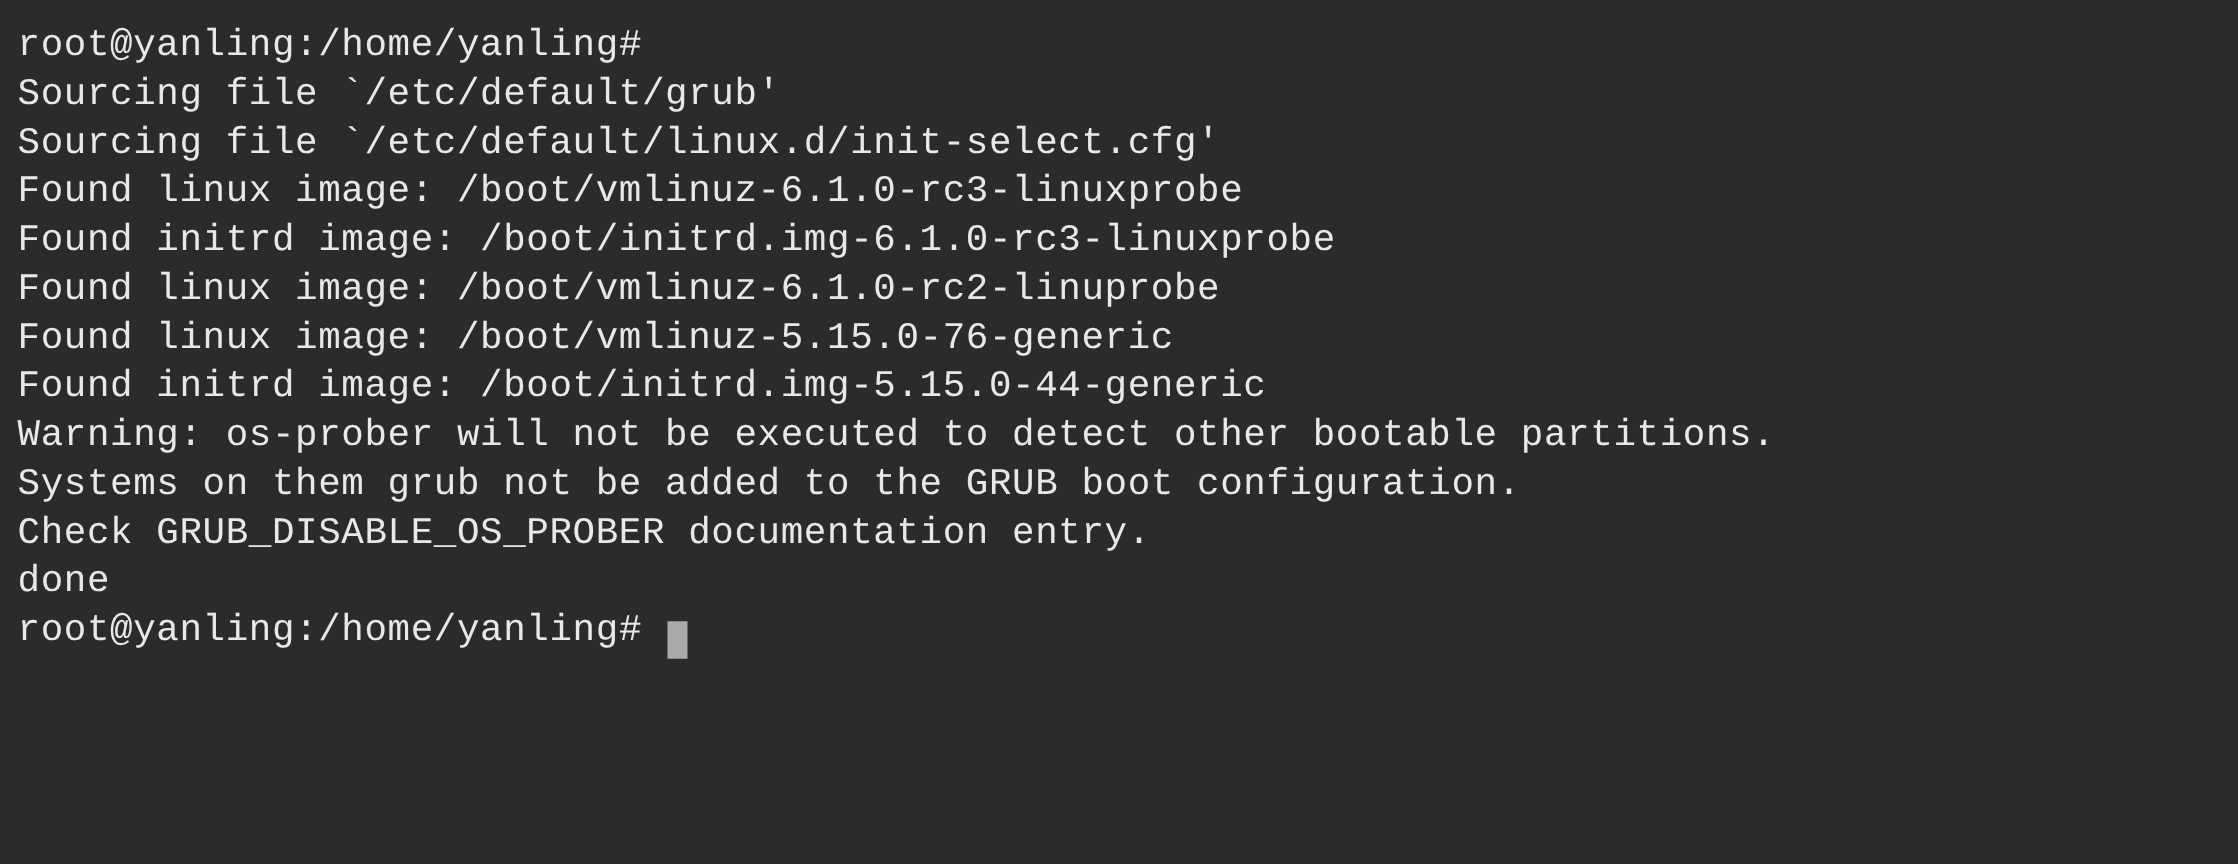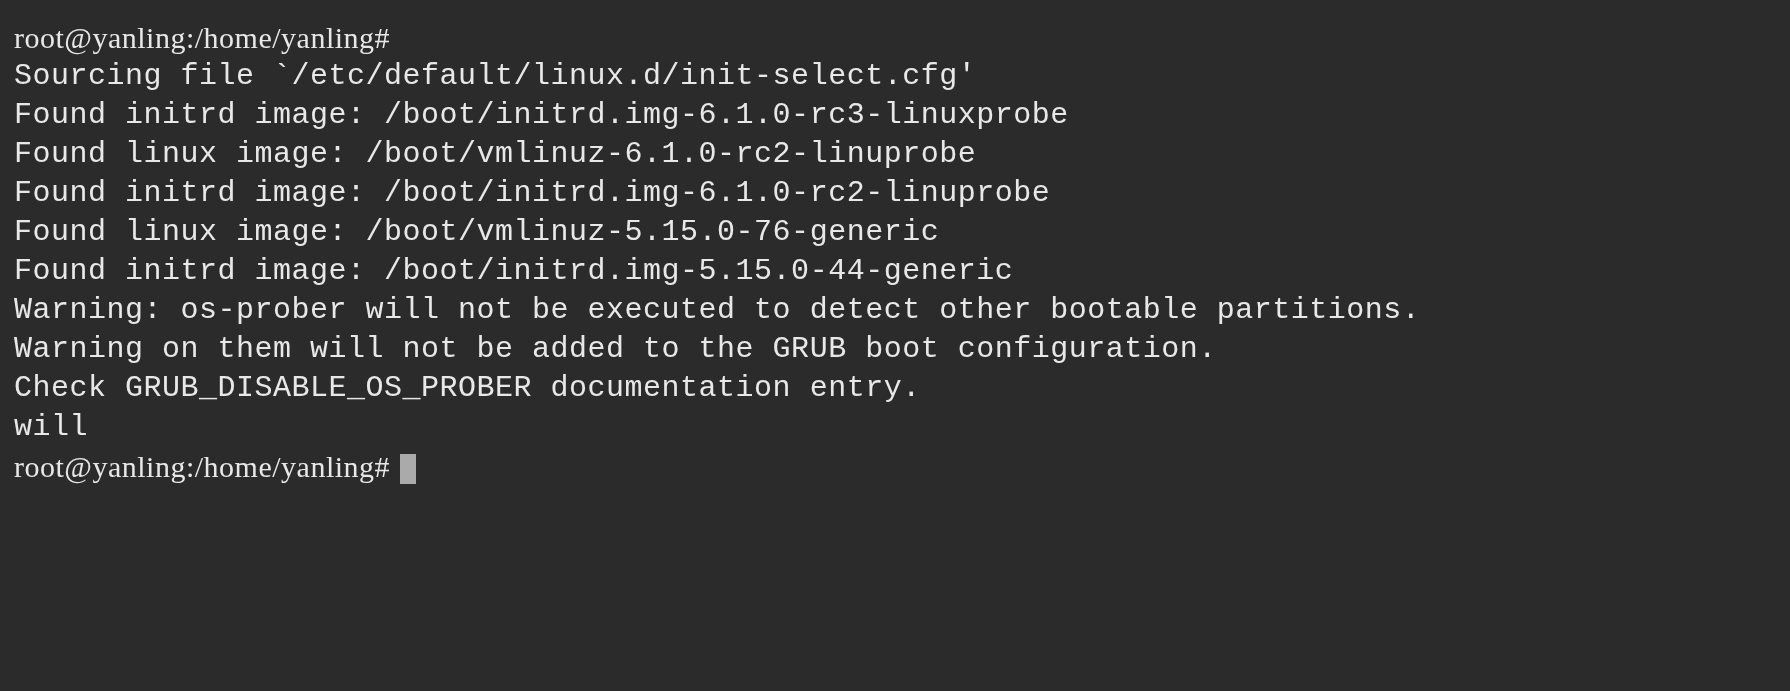--- a/index.html
+++ b/index.html
@@ -17,22 +17,21 @@
       width: 1790px;
       height: 691px;
       overflow: hidden;
     }
     .terminal-line {
       white-space: pre;
       letter-spacing: 0.5px;
     }
     .prompt-line {
       display: flex;
-      align-items: center;
-      font-family: Liberation Serif, serif;
+      align-items: flex-end;
     }
     .highlight-box {
       border: 1.5px solid #e04040;
       display: inline-block;
       padding: 0 4px;
       margin-left: -2px;
     }
     .cursor {
       display: inline-block;
       width: 16px;
@@ -46,28 +45,29 @@
   </style>
 </head>
 <body>
 
 <div class="terminal">
 
   <div class="terminal-line prompt-line">
     <span>root@yanling</span><span>:</span><span>/home/yanling</span><span>#</span><span> </span>
   </div>
 
+  <div class="terminal-line">Sourcing file `/etc/default/grub'</div>
   <div class="terminal-line">Sourcing file `/etc/default/linux.d/init-select.cfg'</div>
+  <div class="terminal-line">Found linux image: /boot/vmlinuz-6.1.0-rc3-linuxprobe</div>
   <div class="terminal-line">Found initrd image: /boot/initrd.img-6.1.0-rc3-linuxprobe</div>
   <div class="terminal-line">Found linux image: /boot/vmlinuz-6.1.0-rc2-linuprobe</div>
-  <div class="terminal-line">Found initrd image: /boot/initrd.img-6.1.0-rc2-linuprobe</div>
   <div class="terminal-line">Found linux image: /boot/vmlinuz-5.15.0-76-generic</div>
   <div class="terminal-line">Found initrd image: /boot/initrd.img-5.15.0-44-generic</div>
   <div class="terminal-line">Warning: os-prober will not be executed to detect other bootable partitions.</div>
-  <div class="terminal-line">Warning on them will not be added to the GRUB boot configuration.</div>
+  <div class="terminal-line">Systems on them grub not be added to the GRUB boot configuration.</div>
   <div class="terminal-line">Check GRUB_DISABLE_OS_PROBER documentation entry.</div>
-  <div class="terminal-line">will</div>
+  <div class="terminal-line">done</div>
 
   <div class="terminal-line prompt-line">
     <span>root@yanling</span><span>:</span><span>/home/yanling</span><span>#</span><span> </span><span class="cursor"></span>
   </div>
 
 </div>
 
 </body></html>

